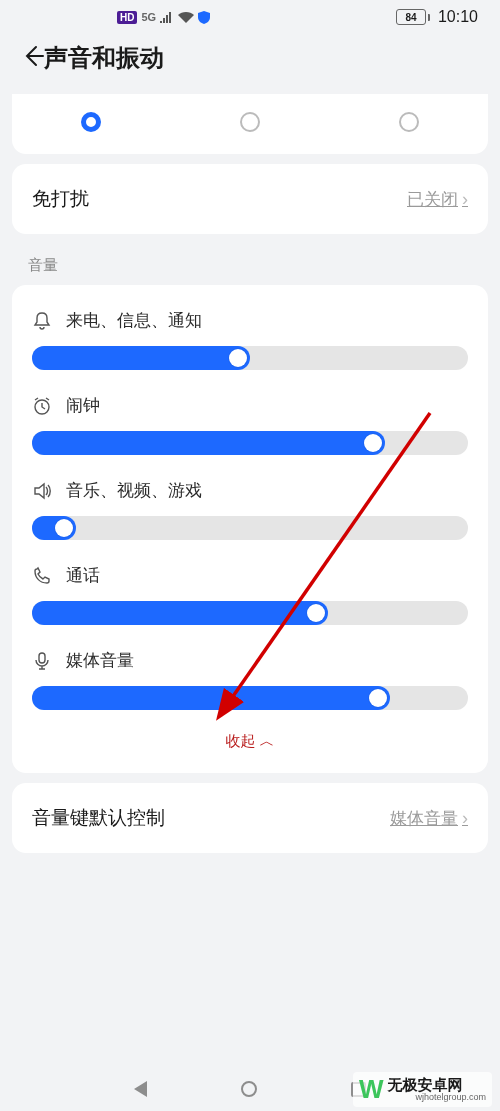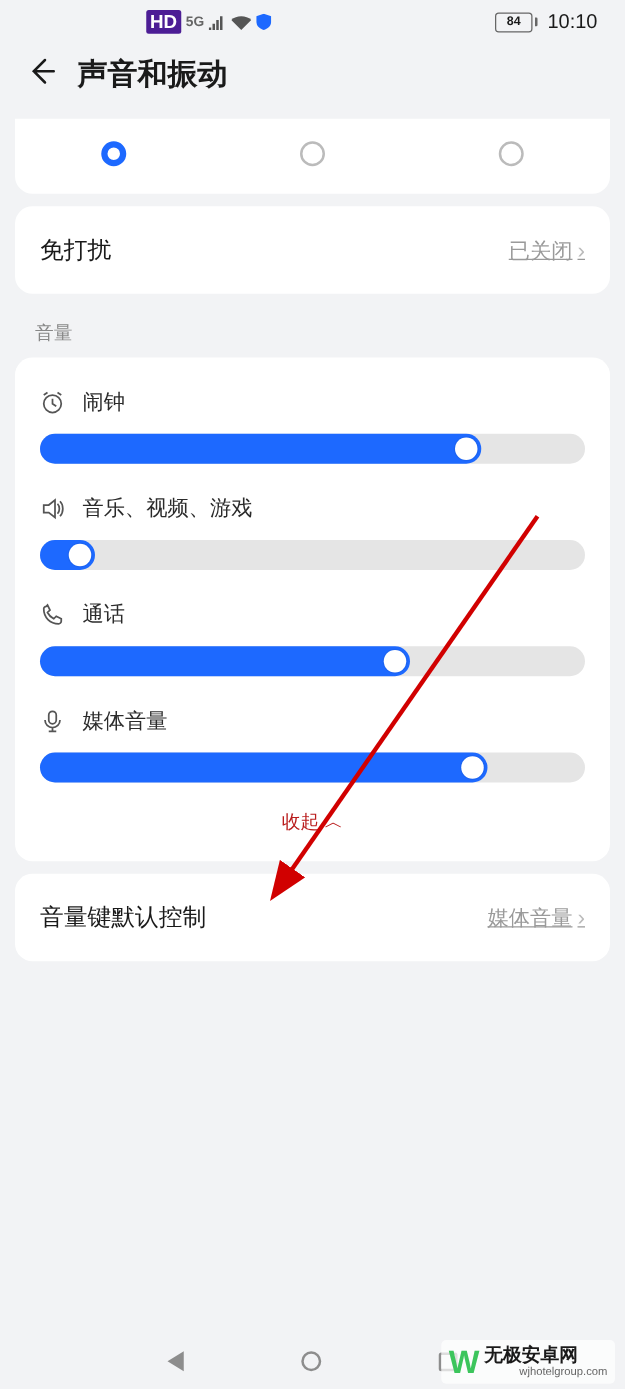--- a/index.html
+++ b/index.html
@@ -1,28 +1,28 @@
 <!DOCTYPE html>
 <html><head>
   <meta charset="utf-8">
   <style>
     * { margin: 0; padding: 0; box-sizing: border-box; font-family: -apple-system, "PingFang SC", "Microsoft YaHei", sans-serif; }
     body { width: 500px; height: 1111px; background: #f2f3f5; color: #1a1a1a; position: relative; overflow: hidden; }
     
     .status-bar { display: flex; align-items: center; justify-content: space-between; padding: 8px 22px 4px; font-size: 15px; font-weight: 500; }
     .status-left { display: flex; align-items: center; gap: 4px; margin-left: 95px; }
     .status-right { display: flex; align-items: center; gap: 8px; }
-    .hd-badge { background: #4c1d95; color: #fff; font-size: 15px; padding: 1px 3px; border-radius: 2px; font-weight: bold; }
+    .hd-badge { background: #4c1d95; color: #fff; font-size: 10px; padding: 1px 3px; border-radius: 2px; font-weight: bold; }
     .sig5g { font-size: 11px; font-weight: bold; color: #666; }
     .battery-box { display: inline-flex; align-items: center; gap: 2px; }
     .battery-outline { width: 30px; height: 16px; border: 1.5px solid #666; border-radius: 3px; position: relative; display: flex; align-items: center; justify-content: center; font-size: 10px; font-weight: bold; }
     .battery-tip { width: 2px; height: 7px; background: #666; border-radius: 0 1px 1px 0; }
     .time-text { font-size: 16px; }
     
-    .header { display: flex; align-items: center; gap: 18px; padding: 12px 22px 20px; }
+    .header { display: flex; align-items: center; padding: 12px 22px 20px; }
     .back-arrow { font-size: 26px; }
     .page-title { font-size: 24px; font-weight: 600; }
     
     .mode-row { background: #fff; margin: 0 12px; border-radius: 0 0 14px 14px; display: flex; justify-content: space-around; padding: 18px 0 22px; }
     .mode-radio { width: 20px; height: 20px; border: 2px solid #bbb; border-radius: 50%; }
     .mode-radio.selected { border: 5px solid #1d69ff; }
     
     .card { background: #fff; margin: 10px 12px 0; border-radius: 14px; }
     .row-item { display: flex; align-items: center; justify-content: space-between; padding: 22px 20px; }
     .row-label { font-size: 19px; font-weight: 500; }
@@ -109,20 +109,35 @@
 </div>
 
 <div class="section-title">音量</div>
 
 <div class="volume-card">
   <div id="vol-list">
       <div class="vol-item">
     <div class="vol-head">
       <span class="vol-icon">
             <svg width="20" height="20" viewBox="0 0 20 20">
+              <path d="M10 2c-3 0-5 2-5 5v4l-2 3h14l-2-3V7c0-3-2-5-5-5zM8 16a2 2 0 004 0" fill="none" stroke="#555" stroke-width="1.4"></path>
+            </svg>
+          </span>
+      <span class="vol-label">来电、信息、通知</span>
+    </div>
+    <div class="slider-track">
+      <div class="slider-fill" style="width:50%">
+            <div class="slider-thumb"></div>
+          </div>
+    </div>
+      </div>
+      <div class="vol-item">
+    <div class="vol-head">
+      <span class="vol-icon">
+            <svg width="20" height="20" viewBox="0 0 20 20">
               <circle cx="10" cy="11" r="7" fill="none" stroke="#555" stroke-width="1.4"></circle>
               <path d="M10 7v4l3 2M3 4l3-2M17 4l-3-2" fill="none" stroke="#555" stroke-width="1.4"></path>
             </svg>
           </span>
       <span class="vol-label">闹钟</span>
     </div>
     <div class="slider-track">
       <div class="slider-fill" style="width:81%">
             <div class="slider-thumb"></div>
           </div>

